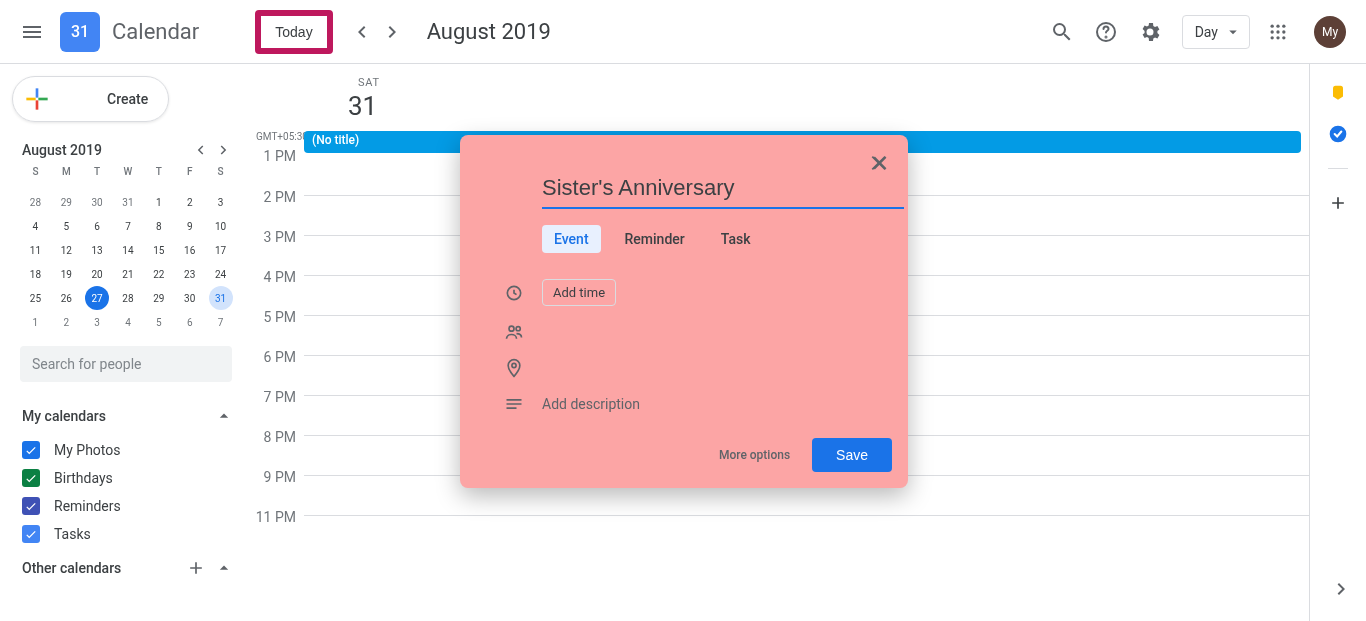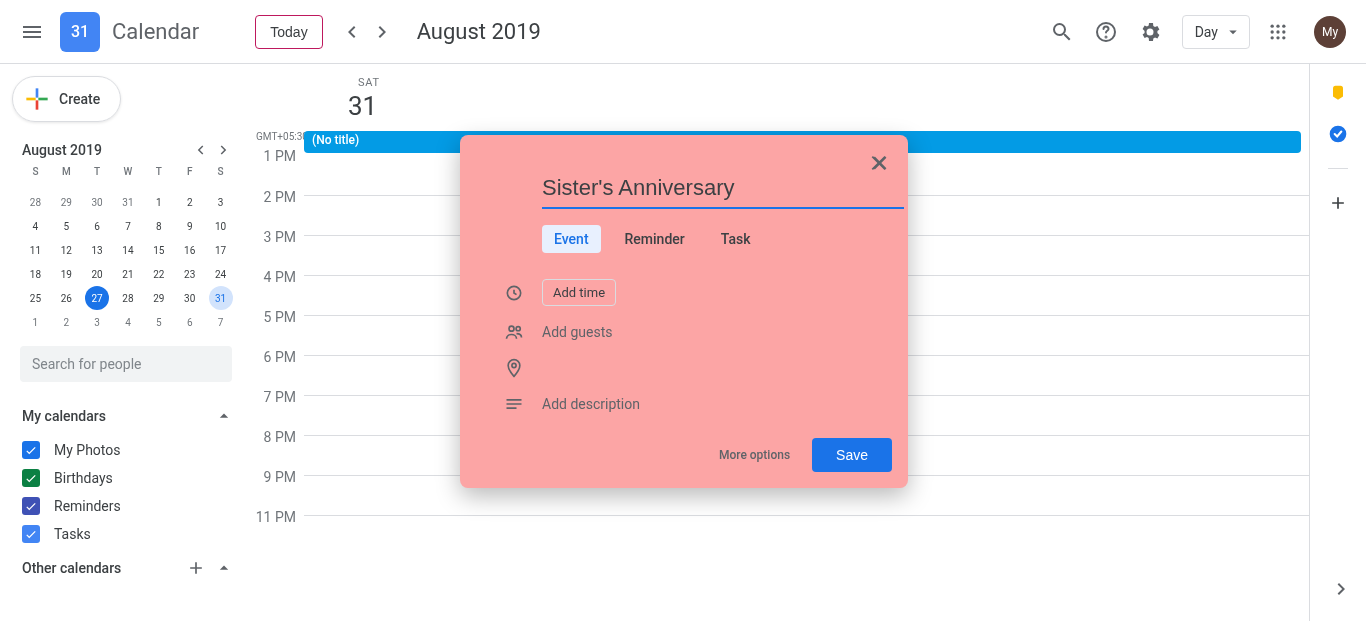--- a/index.html
+++ b/index.html
@@ -3,34 +3,34 @@
 <meta charset="utf-8">
 <style>
 * { box-sizing: border-box; margin: 0; padding: 0; }
 body { font-family: 'Google Sans', Roboto, Arial, sans-serif; color: #3c4043; width: 1366px; height: 621px; overflow: hidden; position: relative; background: #fff; }
 
 
 .header { height: 64px; border-bottom: 1px solid #dadce0; display: flex; align-items: center; padding: 0 8px; }
 .menu-btn { width: 48px; height: 48px; display: flex; align-items: center; justify-content: center; border-radius: 50%; cursor: pointer; }
 .logo-box { width: 40px; height: 40px; background: #4285f4; border-radius: 6px; display: flex; align-items: center; justify-content: center; color: #fff; font-size: 16px; font-weight: 500; margin-left: 4px; }
 .app-title { font-size: 22px; color: #5f6368; margin-left: 12px; font-weight: 400; }
-.today-btn { border: 1px solid #be185d; border-radius: 4px; padding: 8px 14px; font-size: 14px; color: #3c4043; margin-left: 56px; cursor: pointer; background: #fff; }
+.today-btn { border: 6px solid #be185d; border-radius: 4px; padding: 8px 14px; font-size: 14px; color: #3c4043; margin-left: 56px; cursor: pointer; background: #fff; }
 .nav-arrows { display: flex; margin-left: 12px; }
 .arrow-btn { width: 32px; height: 32px; display: flex; align-items: center; justify-content: center; color: #5f6368; cursor: pointer; border-radius: 50%; }
 .month-title { font-size: 22px; color: #3c4043; margin-left: 18px; }
 .header-spacer { flex: 1; }
 .header-icon { width: 40px; height: 40px; display: flex; align-items: center; justify-content: center; color: #5f6368; cursor: pointer; border-radius: 50%; margin-right: 4px; }
 .view-select { border: 1px solid #dadce0; border-radius: 4px; padding: 7px 7px 7px 12px; font-size: 14px; display: flex; align-items: center; cursor: pointer; margin: 0 8px; }
 .apps-grid { width: 40px; height: 40px; display: flex; align-items: center; justify-content: center; cursor: pointer; margin-right: 8px; }
 .avatar { width: 32px; height: 32px; border-radius: 50%; background: #5d4037; color: #fff; display: flex; align-items: center; justify-content: center; font-size: 12px; margin-right: 12px; margin-left:8px; cursor:pointer;}
 
 
 .main { display: flex; height: 557px; }
 .sidebar { width: 248px; padding: 12px 4px 0 8px; overflow: hidden; }
-.create-btn { display: inline-flex; align-items: center; border: 1px solid #dadce0; border-radius: 24px; padding: 10px 20px 10px 12px; box-shadow: 0 1px 3px rgba(0,0,0,0.1); cursor: pointer; margin-left: 4px; margin-bottom: 16px; }
+.create-btn { display: inline-flex; align-items: center; border: 1px solid #dadce0; border-radius: 24px; padding: 10px 20px 10px 12px; box-shadow: 0 1px 3px rgba(0,0,0,0.1); cursor: pointer; margin-left: 4px; margin-bottom: 16px; gap: 48px; }
 .create-plus svg { width: 24px; height: 24px; }
 .create-label { font-size: 14px; color: #3c4043; margin-left: 10px; font-weight: 500; }
 
 .mini-header { display: flex; align-items: center; padding: 0 8px 0 14px; margin-bottom: 4px; }
 .mini-title { font-size: 14px; color: #3c4043; flex: 1; font-weight: 500; }
 .mini-arrow { width: 24px; height: 24px; display: flex; align-items: center; justify-content: center; color: #5f6368; cursor: pointer; }
 
 .mini-grid { display: grid; grid-template-columns: repeat(7, 1fr); grid-template-rows: repeat(7, 24px); text-align: center; font-size: 10px; color: #70757a; padding: 0 8px 8px 12px; }
 .mini-grid .dow { font-weight: 500; }
 .mini-grid .day { display: flex; align-items: center; justify-content: center; cursor: pointer; border-radius: 50%; width: 24px; height: 24px; margin: 0 auto; color: #3c4043;}
@@ -379,21 +379,20 @@
     </div>
     <div class="drow">
       <div class="drow-icon">
           <svg width="20" height="20" viewBox="0 0 24 24" fill="none" stroke="#5f6368" stroke-width="2">
             <circle cx="9" cy="8" r="3"></circle>
             <path d="M3 20c0-3 3-5 6-5s6 2 6 5"></path>
             <circle cx="17" cy="8" r="2.5"></circle>
             <path d="M15 14c3 0 6 1.5 6 4.5"></path>
           </svg>
         </div>
-      <div class="drow-content">Add guests</div>
     </div>
     <div class="drow">
       <div class="drow-icon">
           <svg width="20" height="20" viewBox="0 0 24 24" fill="none" stroke="#5f6368" stroke-width="2">
             <path d="M12 2a7 7 0 017 7c0 5-7 13-7 13S5 14 5 9a7 7 0 017-7z"></path>
             <circle cx="12" cy="9" r="2.5"></circle>
           </svg>
         </div>
     </div>
     <div class="drow">

